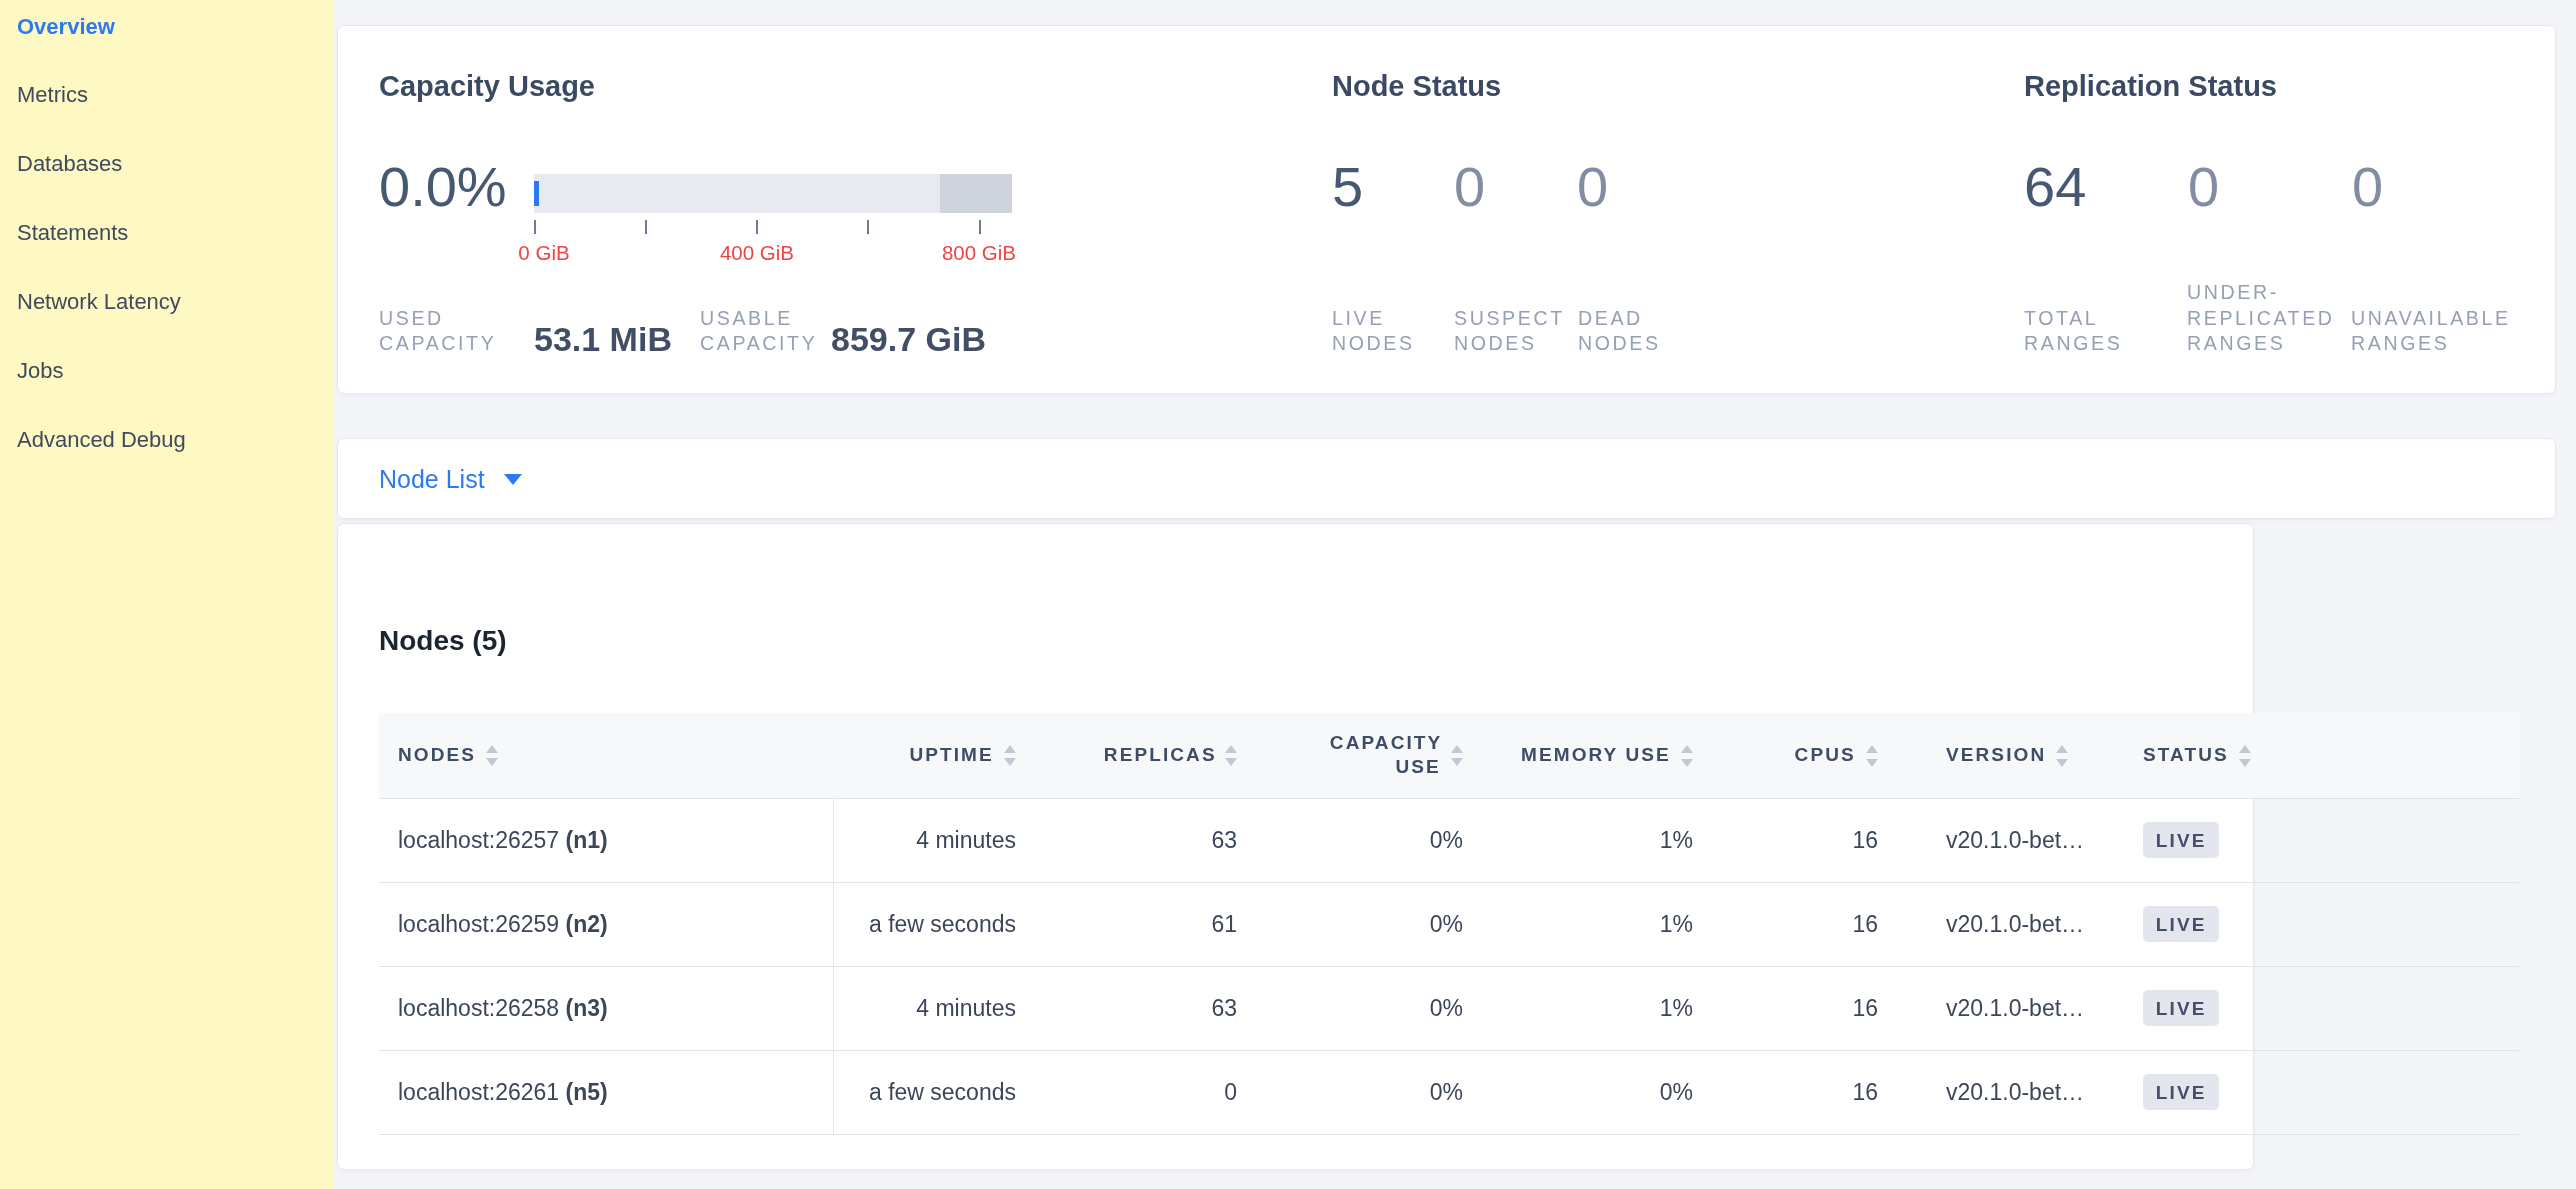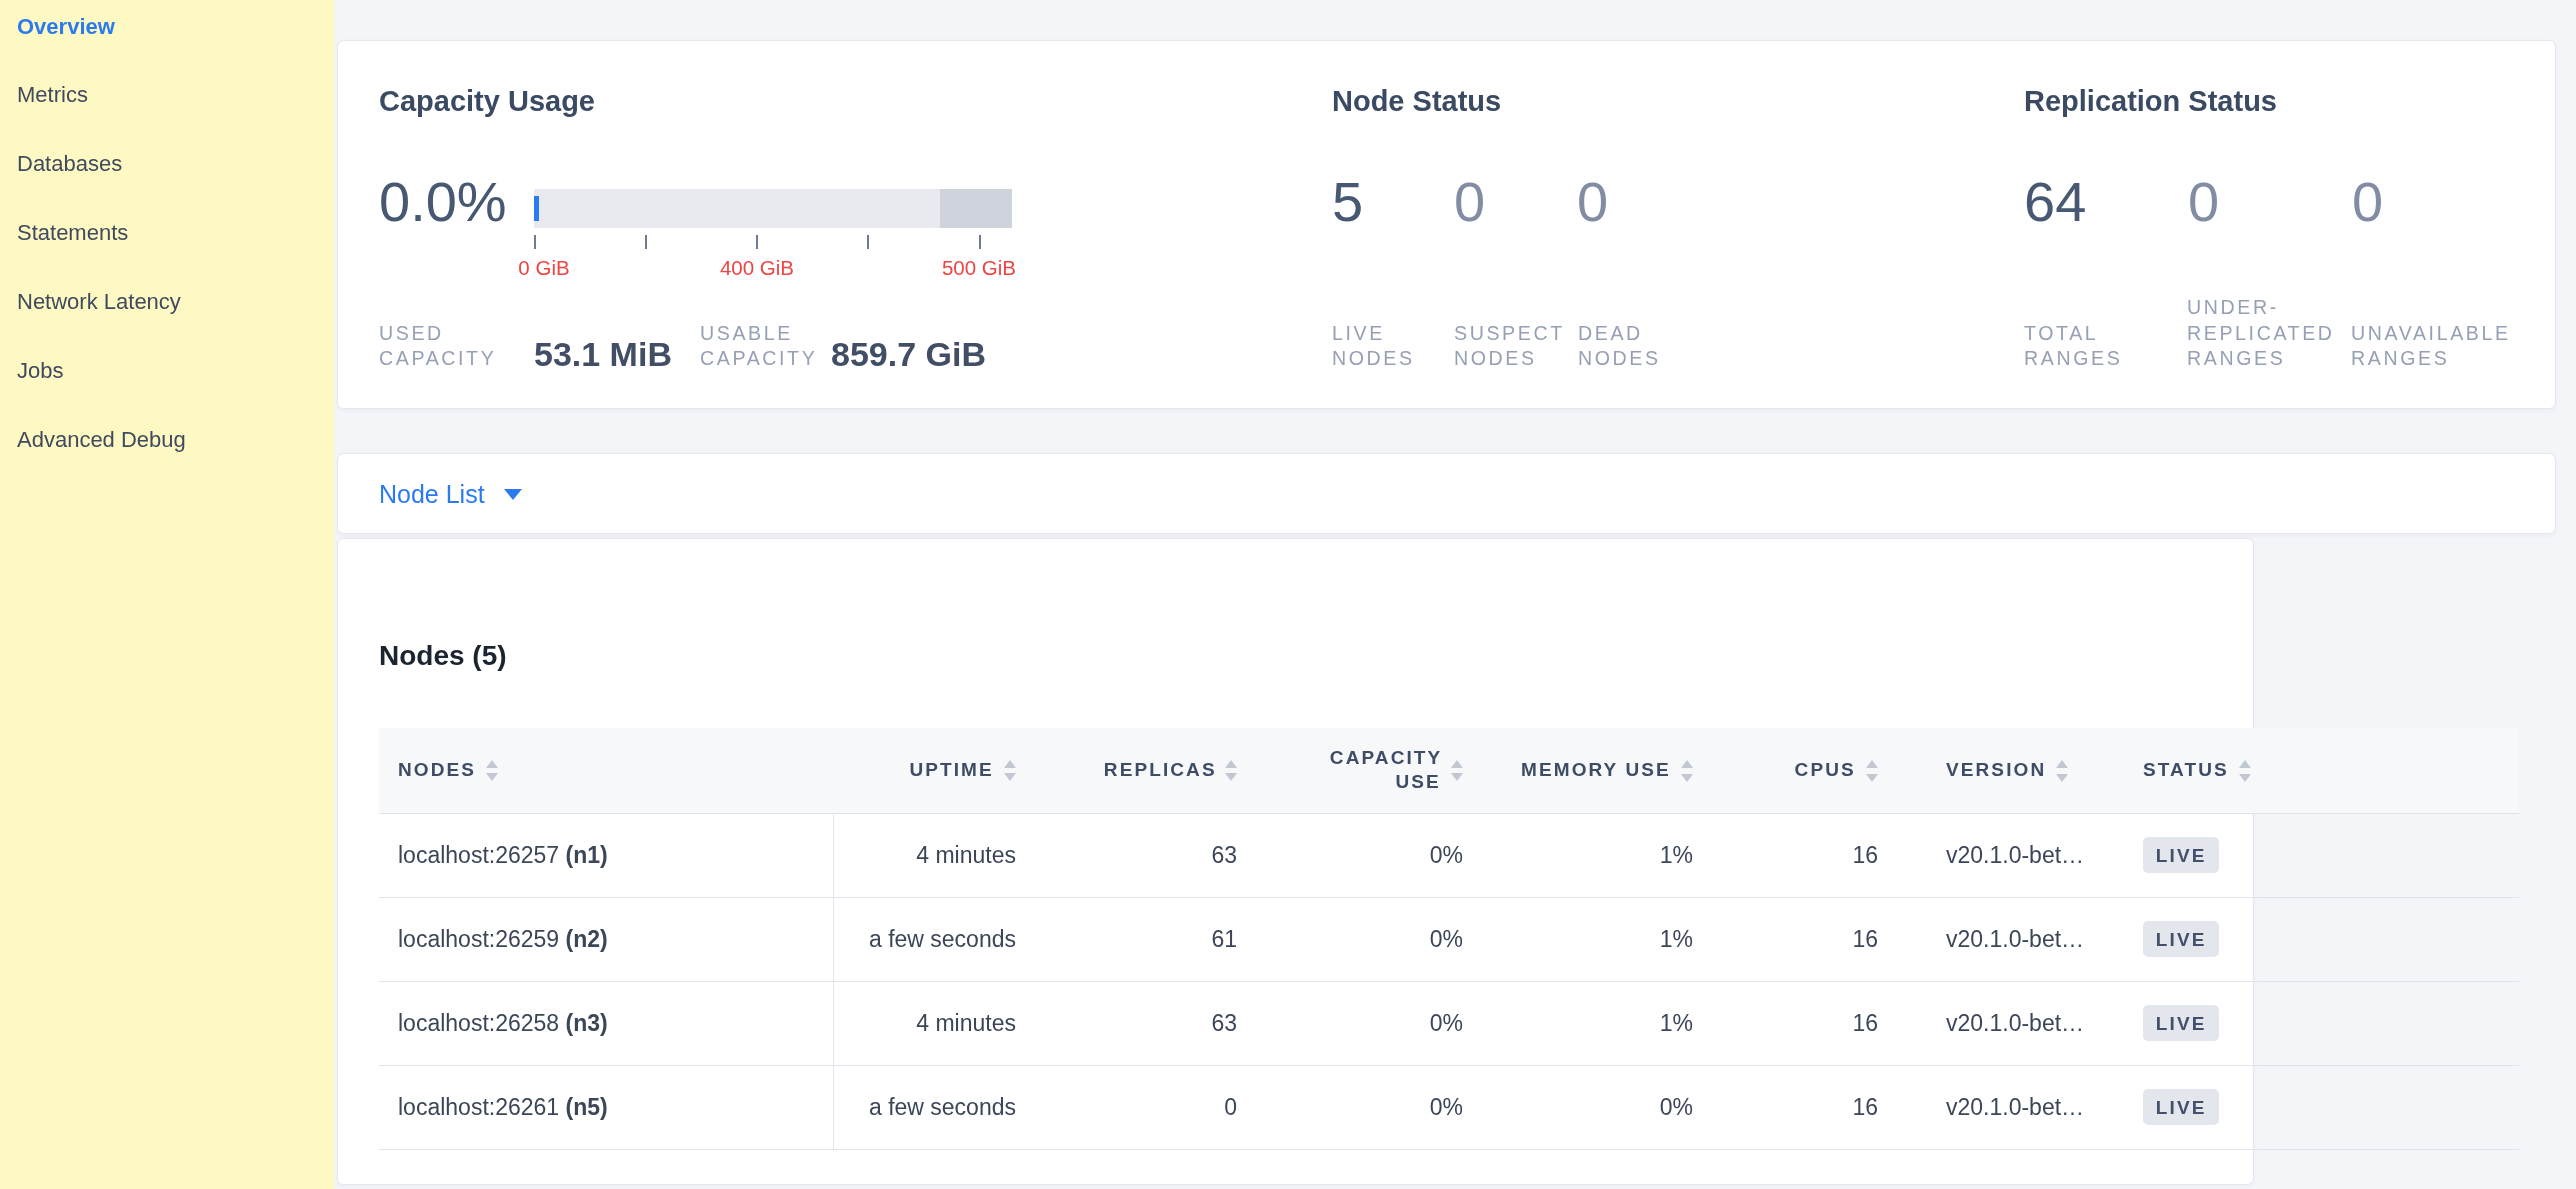--- a/index.html
+++ b/index.html
@@ -13,21 +13,20 @@
   
   .sidebar { position:absolute; left:0; top:0; width:334px; height:1189px; background:#fef9c3; }
   .nav-item {
     position:absolute; left:17px; font-size:22px; color:#3f4a5e; cursor:pointer; white-space:nowrap;
   }
   .nav-item.active { color:#2b7bf0; font-weight:700; }
   
   .card {
     position:absolute; background:#ffffff; border:0.9px solid #e4e7ee; border-radius:6.8px;
     box-shadow:0 1.7px 5.1px rgba(40,50,80,0.04);
-    margin-top:15px;
   }
   #summary-card { left:337px; top:25px; width:2219px; height:369px; }
   #selector-card { left:337px; top:438px; width:2219px; height:81px; }
   #nodes-card   { left:337px; top:523px; width:1917px; height:647px; }
   
   .sec-title { position:absolute; top:44px; font-size:29px; font-weight:700; color:#3b4a63; white-space:nowrap; }
   .big-num { position:absolute; top:133px; font-size:56px; line-height:1; color:#475872; }
   .big-num.dim { color:#828da4; }
   .stat-label {
     position:absolute; bottom:36px; font-size:19.6px; letter-spacing:2.6px; line-height:25.6px;
@@ -109,21 +108,21 @@
       <div class="dark-seg"></div>
       <div class="used-tick"></div>
     </div>
     <div class="axis-tick" style="left:196px"></div>
     <div class="axis-tick" style="left:307px"></div>
     <div class="axis-tick" style="left:418px"></div>
     <div class="axis-tick" style="left:529px"></div>
     <div class="axis-tick" style="left:641px"></div>
     <div class="axis-label" style="left:206px">0 GiB</div>
     <div class="axis-label" style="left:419px">400 GiB</div>
-    <div class="axis-label" style="left:641px">500 GiB</div>
+    <div class="axis-label" style="left:641px">800 GiB</div>
     <div class="stat-label" style="left:41px;width:149px">USED CAPACITY</div>
     <div class="cap-value" style="left:196px">53.1 MiB</div>
     <div class="stat-label" style="left:362px;width:149px">USABLE CAPACITY</div>
     <div class="cap-value" style="left:493px">859.7 GiB</div>
   </div>
 
   <div>
     <div class="sec-title" style="left:994px">Node Status</div>
     <div class="big-num" style="left:994px">5</div>
     <div class="big-num dim" style="left:1116px">0</div>

